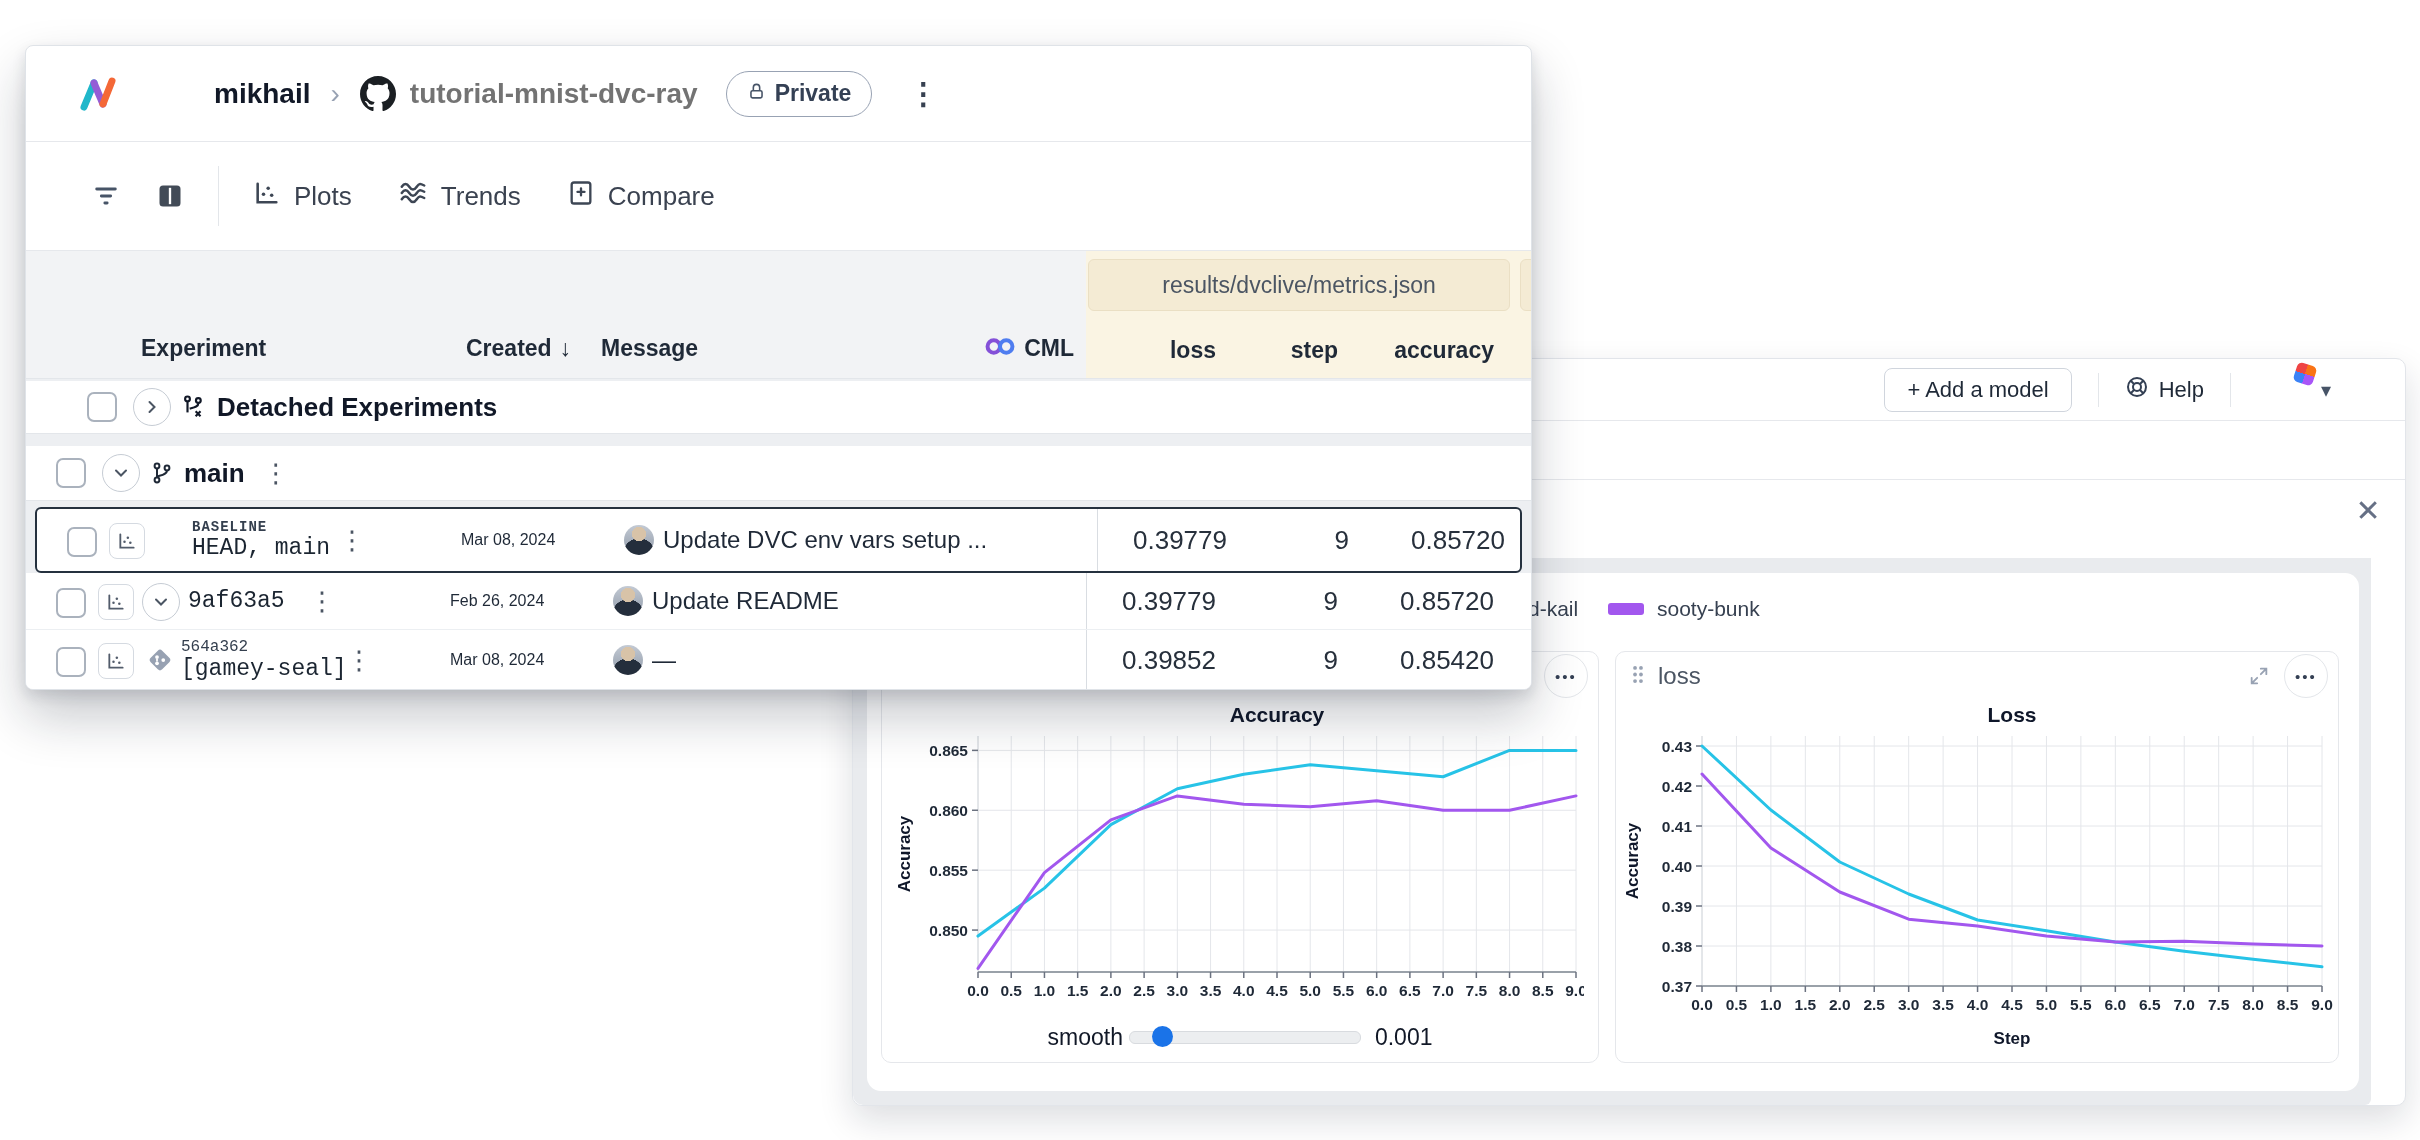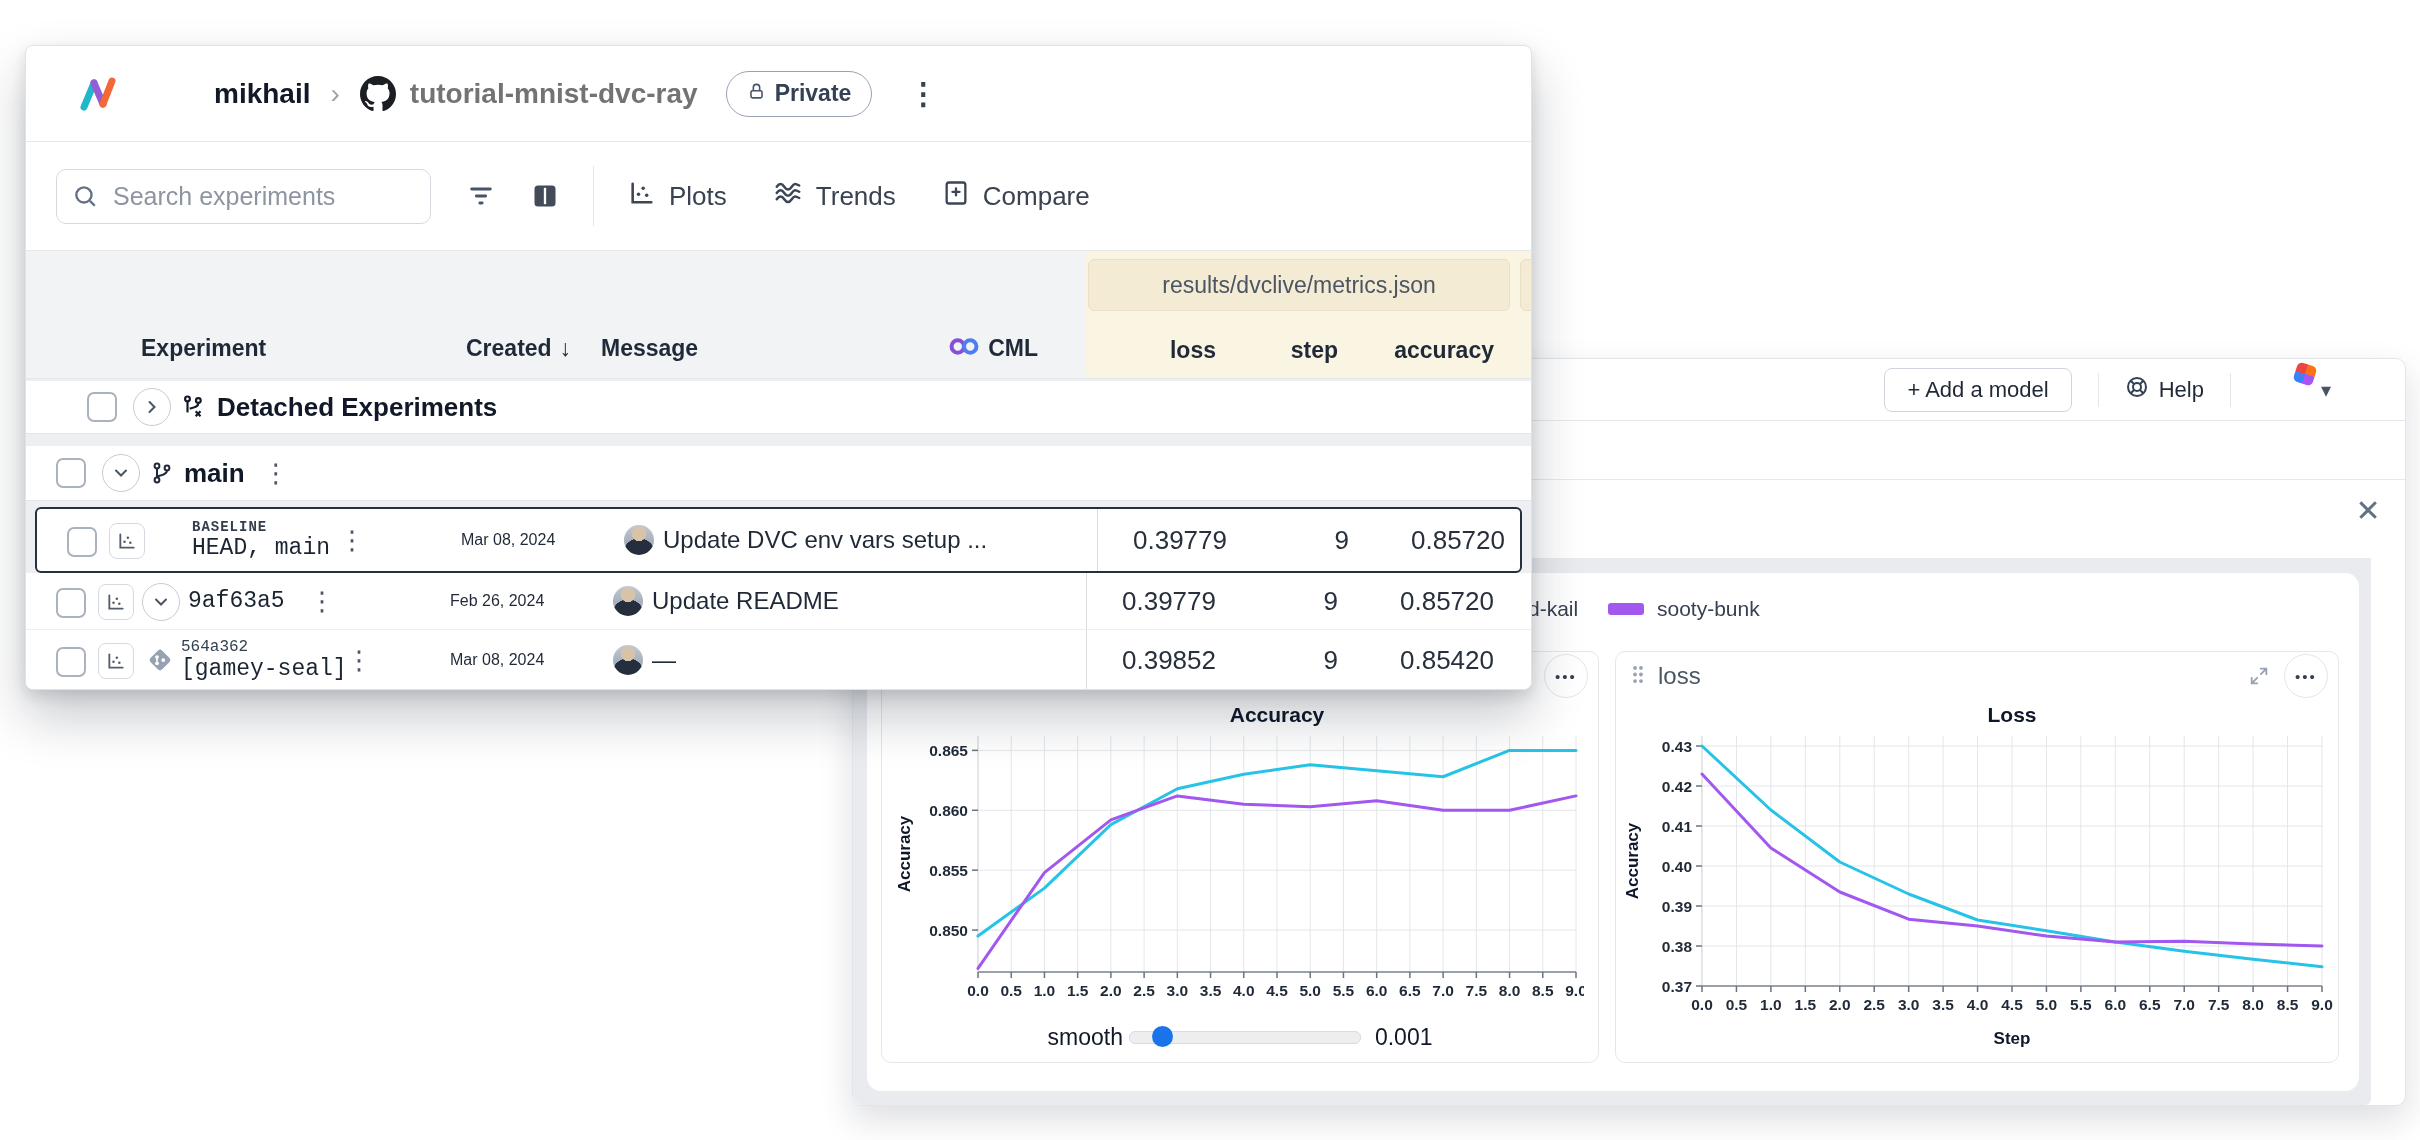--- a/index.html
+++ b/index.html
@@ -76,21 +76,21 @@
   .tb-plots{margin-left:34px;} .tb-trends{margin-left:46px;} .tb-compare{margin-left:46px;}
 
   .we-thead{position:relative;height:127px;background:#f2f3f5;border-bottom:1px solid #e3e6ea;}
   .metrics-bg{position:absolute;left:1060px;top:0;right:0;bottom:0;background:#faf4e3;}
   .metrics-group{position:absolute;left:1062px;top:8px;width:422px;height:52px;background:#f4ebd4;border:1px solid #eadfc4;
     border-radius:6px;display:flex;align-items:center;justify-content:center;font-size:23px;color:#4b5563;box-sizing:border-box;}
   .metrics-group-partial{position:absolute;left:1494px;top:8px;width:20px;height:52px;background:#f4ebd4;
     border:1px solid #eadfc4;border-radius:6px 0 0 6px;box-sizing:border-box;}
   .col-label{position:absolute;bottom:16px;font-size:23px;font-weight:600;color:#1f2937;}
   .col-exp{left:115px;} .col-created{left:440px;display:flex;gap:8px;align-items:center;} .col-msg{left:575px;}
-  .col-cml{left:926px;width:86px;display:flex;align-items:flex-start;gap:8px;justify-content:flex-end;}
+  .col-cml{left:962px;width:86px;display:flex;align-items:flex-start;gap:8px;justify-content:flex-end;}
   .mcol{position:absolute;bottom:14px;font-weight:700;font-size:23px;color:#1f2937;text-align:right;}
   .mcol-loss{left:1070px;width:120px;} .mcol-step{left:1200px;width:112px;} .mcol-acc{left:1330px;width:138px;}
 
   .we-rows{background:#edeff2;padding-top:2px;}
   .row-group{height:52px;background:#fff;display:flex;align-items:center;border-bottom:1px solid #e3e6ea;}
   .rg-detached{margin-bottom:12px;padding-left:31px;} .rg-main{margin-bottom:6px;height:54px;}
   .cbx{width:26px;height:26px;border:2px solid #aab2bd;border-radius:7px;background:#fff;flex:none;cursor:pointer;}
   .rg-cbx{margin-left:30px;}
   .chev-circle{margin-left:16px;width:36px;height:36px;border:1px solid #c6ccd4;border-radius:50%;
     display:flex;align-items:center;justify-content:center;cursor:pointer;background:#fff;flex:none;}
@@ -409,29 +409,20 @@
               <rect x="5" y="11" width="14" height="9" rx="2"></rect>
               <path d="M8 11V7a4 4 0 018 0v4"></path>
             </svg>
         </span>
         <span>Private</span>
       </span>
       <span class="crumb-kebab">⋮</span>
     </div>
 
     <div class="we-toolbar">
-      <span class="search-box">
-        <span class="search-ic">
-          <svg viewBox="0 0 24 24" width="26" height="26" fill="none" stroke="#667085" stroke-width="2.2">
-              <circle cx="11" cy="11" r="7"></circle>
-              <path d="M16.5 16.5L21 21"></path>
-            </svg>
-        </span>
-        <input type="text" placeholder="Search experiments" style="">
-      </span>
       <span class="tb-ic">
         <svg viewBox="0 0 24 24" width="28" height="28" fill="none" stroke="#475467" stroke-width="2.4" stroke-linecap="round">
             <path d="M4 6h16"></path>
             <path d="M8 12h8"></path>
             <path d="M11 18h2"></path>
           </svg>
       </span>
       <span class="tb-ic">
         <svg viewBox="0 0 24 24" width="28" height="28">
             <rect x="3" y="3" width="18" height="18" rx="3" fill="#424b57"></rect>

